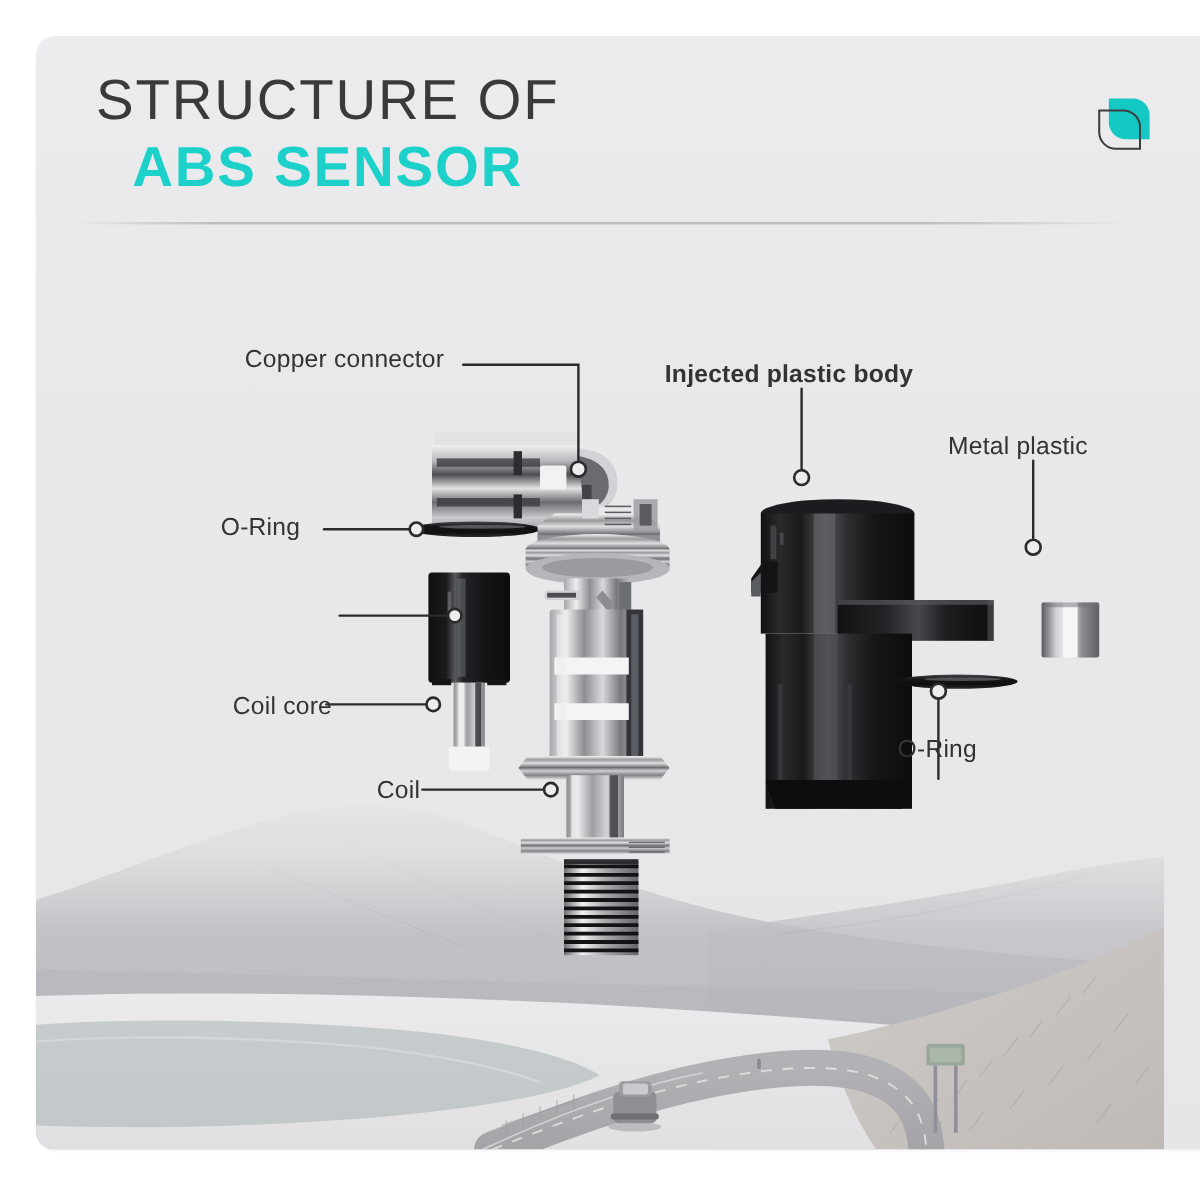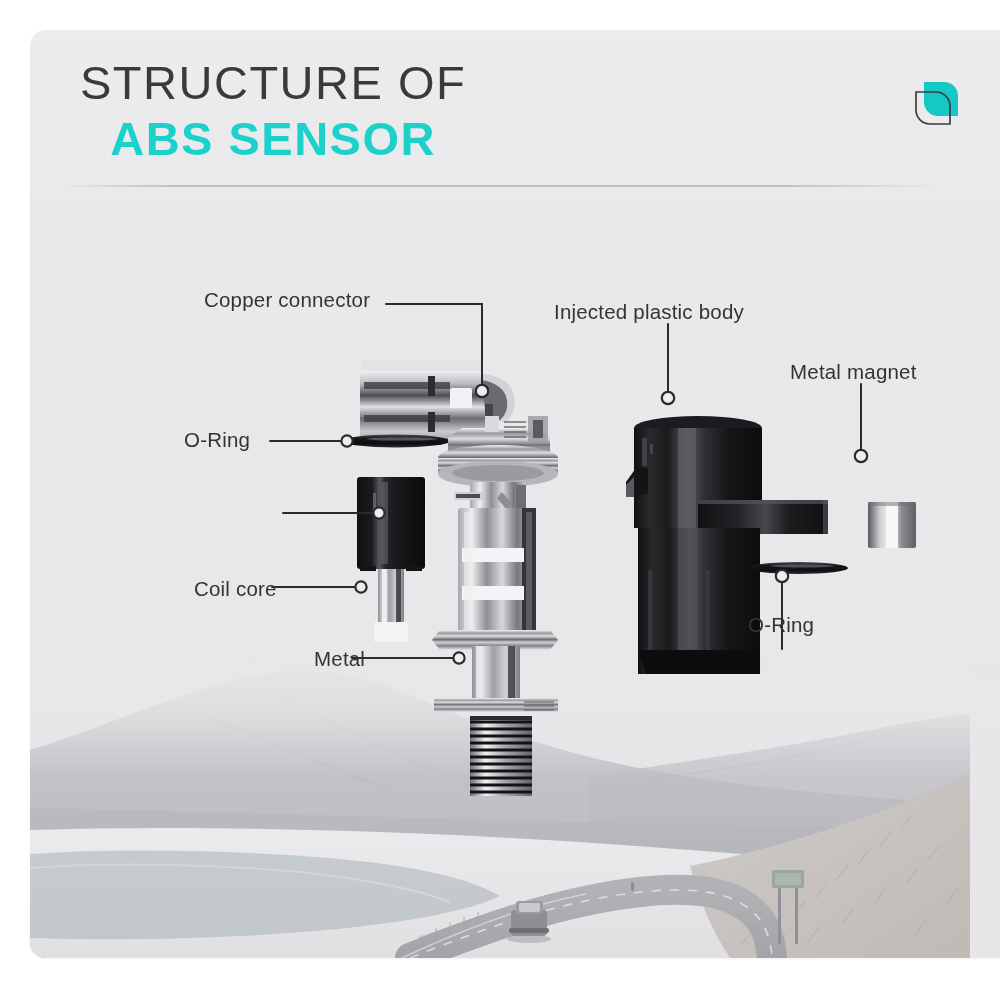--- a/index.html
+++ b/index.html
@@ -57,21 +57,21 @@
   
   .lbl{
     position:absolute;font-size:20.5px;color:#333335;white-space:nowrap;
     letter-spacing:.2px;font-weight:400;
   }
   .lbl-copper{left:174px;top:258px;}
   .lbl-oring-left{left:154px;top:398px;}
   .lbl-magnet{left:12px;top:473px;}
   .lbl-ironcore{left:164px;top:547px;}
   .lbl-coil{left:284px;top:617px;}
-  .lbl-injected{left:524px;top:270px;}
+  .lbl-injected{left:524px;top:270px;font-weight:bold;}
   .lbl-bushing{left:760px;top:330px;}
   .lbl-oring-right{left:718px;top:583px;}
 </style>
 </head>
 <body>
 
 <div class="canvas">
   <div class="card">
 
     <div class="photo">
@@ -432,20 +432,20 @@
           <circle cx="429" cy="628" r="5.6"></circle>
           <circle cx="638" cy="368" r="6.2"></circle>
           <circle cx="831" cy="426" r="6.2"></circle>
           <circle cx="752" cy="546" r="6.2"></circle>
         </g>
       </svg>
 
       <div class="lbl lbl-copper">Copper connector</div>
       <div class="lbl lbl-oring-left">O-Ring</div>
       <div class="lbl lbl-ironcore">Coil core</div>
-      <div class="lbl lbl-coil">Metal</div>
+      <div class="lbl lbl-coil">Coil</div>
       <div class="lbl lbl-injected">Injected plastic body</div>
-      <div class="lbl lbl-bushing">Metal magnet</div>
+      <div class="lbl lbl-bushing">Metal plastic</div>
       <div class="lbl lbl-oring-right">O-Ring</div>
     </div>
 
   </div>
 </div>
 
 </body></html>

